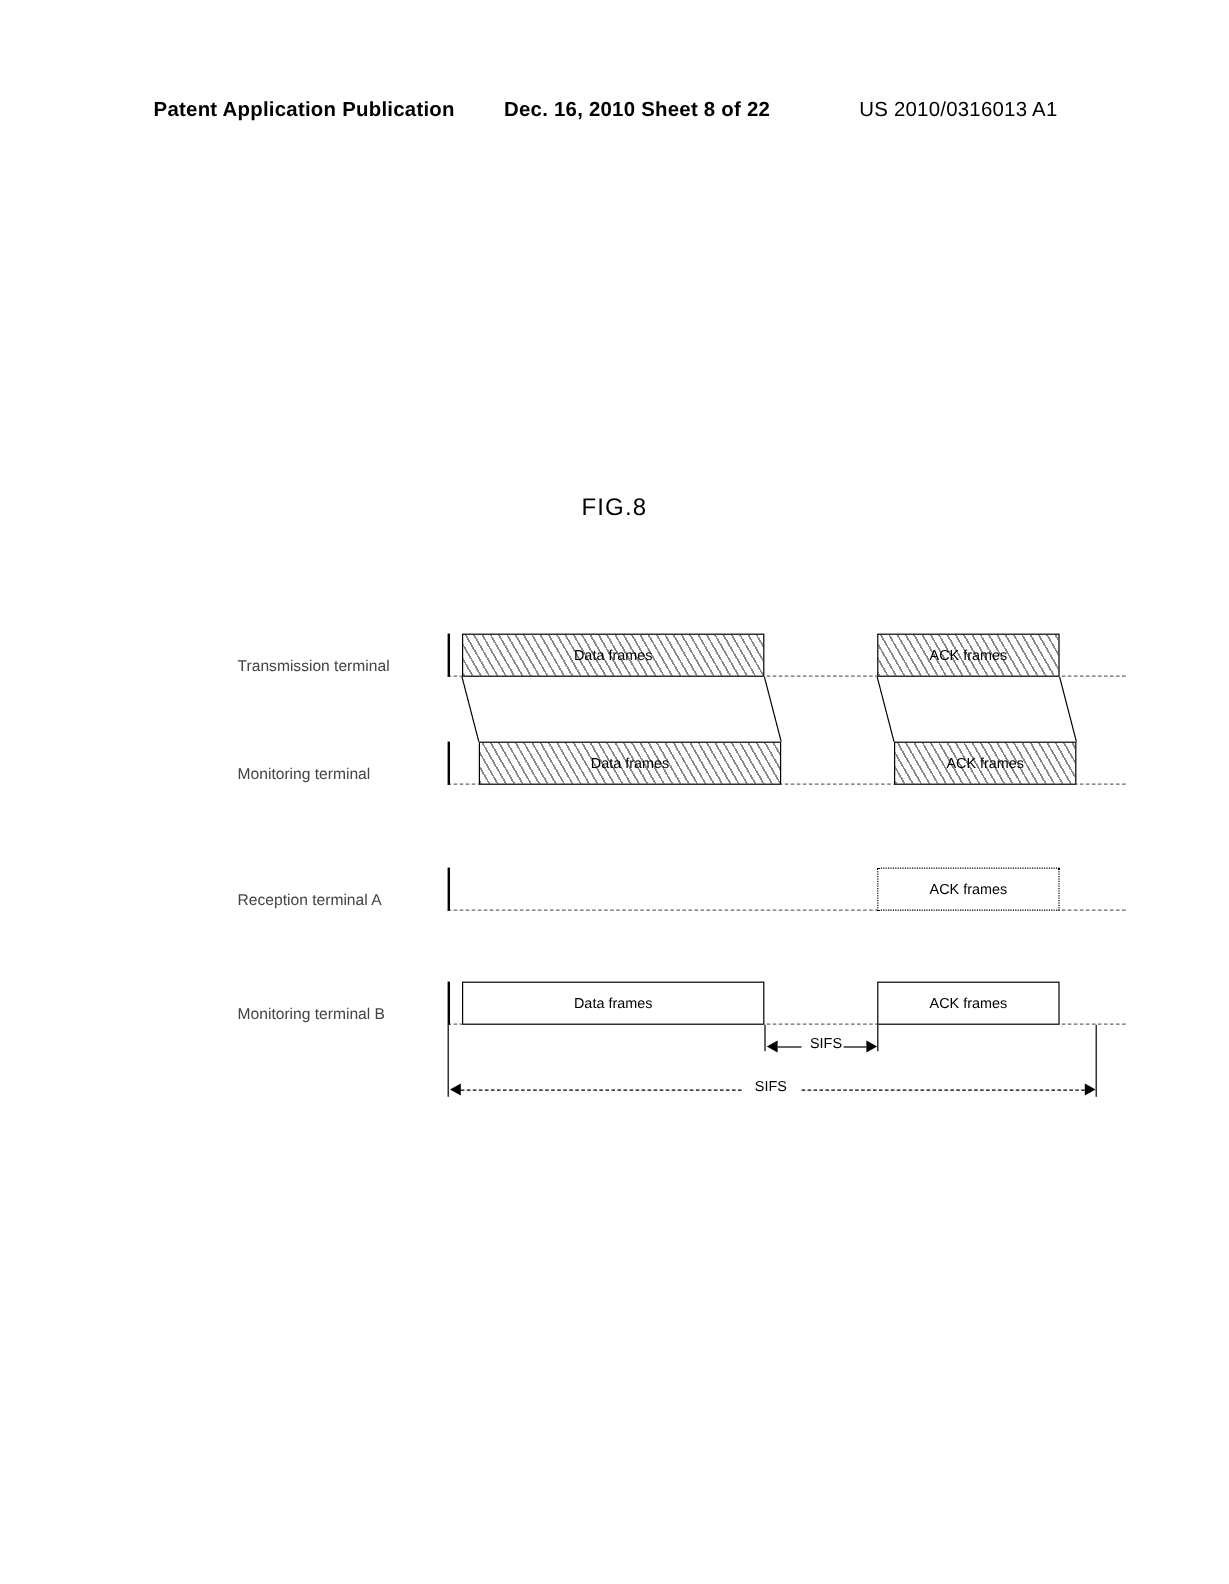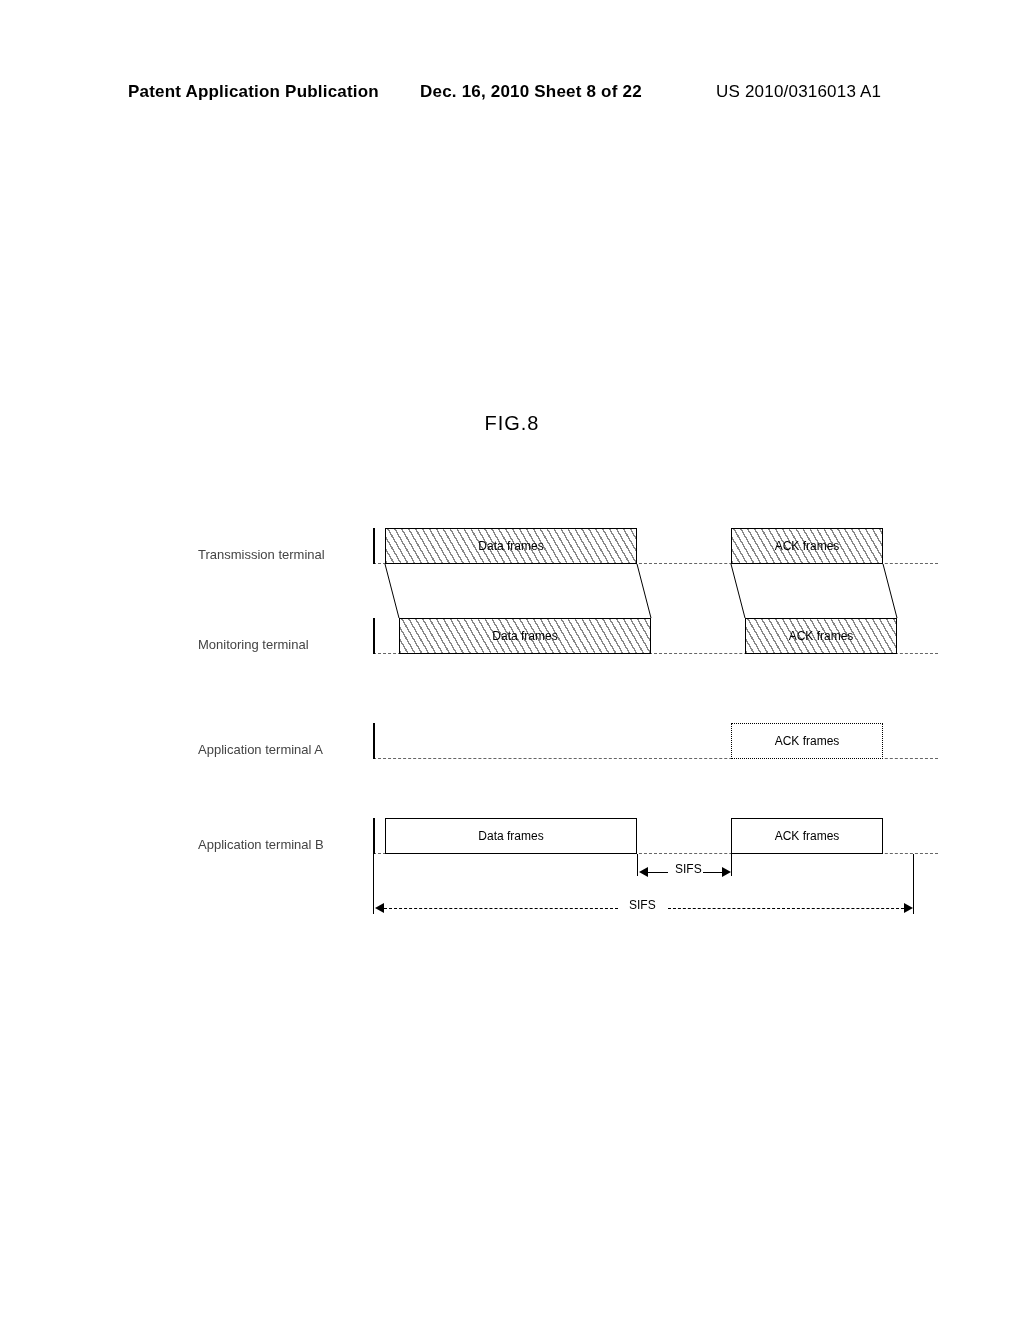--- a/index.html
+++ b/index.html
@@ -200,32 +200,32 @@
         <div class="frame hatched f-data-shift">
           <span class="txt">Data frames</span>
         </div>
         <div class="frame hatched f-ack-shift">
           <span class="txt">ACK frames</span>
         </div>
       </div>
     </div>
 
     <div class="row r3">
-      <div class="row-label">Application terminal A</div>
+      <div class="row-label">Reception terminal A</div>
       <div class="timeline">
         <div class="baseline"></div>
         <div class="startbar"></div>
         <div class="frame f-ack" style="border-style:dotted;">
           <span class="txt">ACK frames</span>
         </div>
       </div>
     </div>
 
     <div class="row r4">
-      <div class="row-label">Application terminal B</div>
+      <div class="row-label">Monitoring terminal B</div>
       <div class="timeline">
         <div class="baseline"></div>
         <div class="startbar"></div>
         <div class="frame f-data">
           <span class="txt">Data frames</span>
         </div>
         <div class="frame f-ack">
           <span class="txt">ACK frames</span>
         </div>
       </div>

